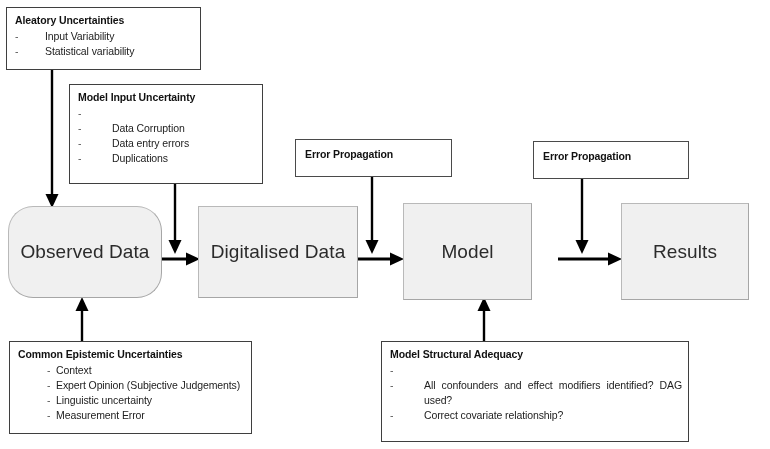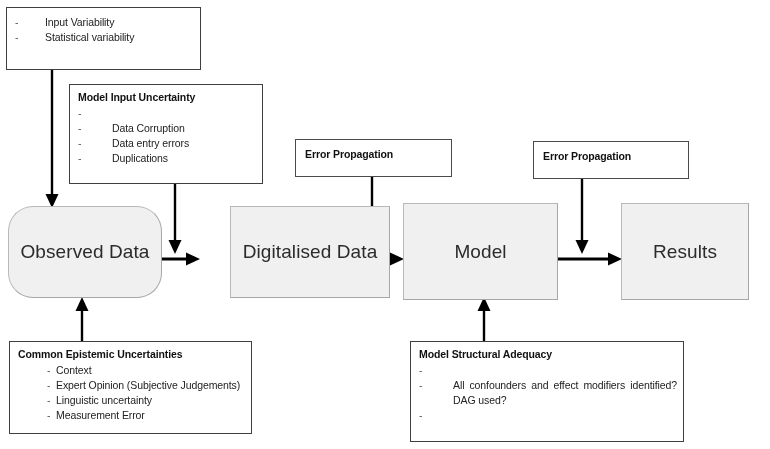--- a/index.html
+++ b/index.html
@@ -167,20 +167,21 @@
   </div>
 
   <div class="conn" style="left:472px; top:296px; width:26px; height:48px;">
     <svg width="26" height="48" viewBox="0 0 26 48">
       <line x1="12" y1="48" x2="12" y2="12" stroke="#000" stroke-width="2.4"></line>
       <polygon points="12,1 5.5,15 18.5,15" fill="#000"></polygon>
     </svg>
   </div>
 
   <div class="note-box" style="left:6px; top:7px; width:195px; height:63px;">
+    <div class="note-title">Aleatory Uncertainties</div>
     <ul class="note-list indent-wide">
       <li>
         <span class="dash">-</span>
         <span class="txt">Input Variability</span>
       </li>
       <li>
         <span class="dash">-</span>
         <span class="txt">Statistical variability</span>
       </li>
     </ul>
@@ -212,25 +213,25 @@
   </div>
 
   <div class="label-box" style="left:533px; top:141px; width:156px; height:38px;">
     <div class="label-text">Error Propagation</div>
   </div>
 
   <div class="proc-box" style="left:8px; top:206px; width:154px; height:92px;border-radius:25px;">
     <span class="proc-text">Observed Data</span>
   </div>
 
-  <div class="proc-box" style="left:198px; top:206px; width:160px; height:92px;margin-left:32px;">
+  <div class="proc-box" style="left:198px; top:206px; width:160px; height:92px;">
     <span class="proc-text">Digitalised Data</span>
   </div>
 
-  <div class="proc-box" style="left:403px; top:203px; width:155px; height:97px;">
+  <div class="proc-box" style="left:403px; top:203px; width:129px; height:97px;">
     <span class="proc-text">Model</span>
   </div>
 
   <div class="proc-box" style="left:621px; top:203px; width:128px; height:97px;">
     <span class="proc-text">Results</span>
   </div>
 
   <div class="note-box" style="left:9px; top:341px; width:243px; height:93px;">
     <div class="note-title">Common Epistemic Uncertainties</div>
     <ul class="note-list indent-tight" style="margin-left:29px;">
@@ -246,29 +247,30 @@
         <span class="dash">-</span>
         <span class="txt">Linguistic uncertainty</span>
       </li>
       <li>
         <span class="dash">-</span>
         <span class="txt">Measurement Error</span>
       </li>
     </ul>
   </div>
 
-  <div class="note-box justify" style="left:381px; top:341px; width:274px; height:101px;margin-left:29px;">
+  <div class="note-box justify" style="left:381px; top:341px; width:308px; height:101px;">
     <div class="note-title">Model Structural Adequacy</div>
     <ul class="note-list indent-mid">
       <li>
         <span class="dash">-</span>
       </li>
       <li>
         <span class="dash">-</span>
         <span class="txt">All confounders and effect modifiers identified? DAG used?</span>
       </li>
       <li>
         <span class="dash">-</span>
+        <span class="txt">Correct covariate relationship?</span>
       </li>
     </ul>
   </div>
 
 </div>
 
 </body></html>

